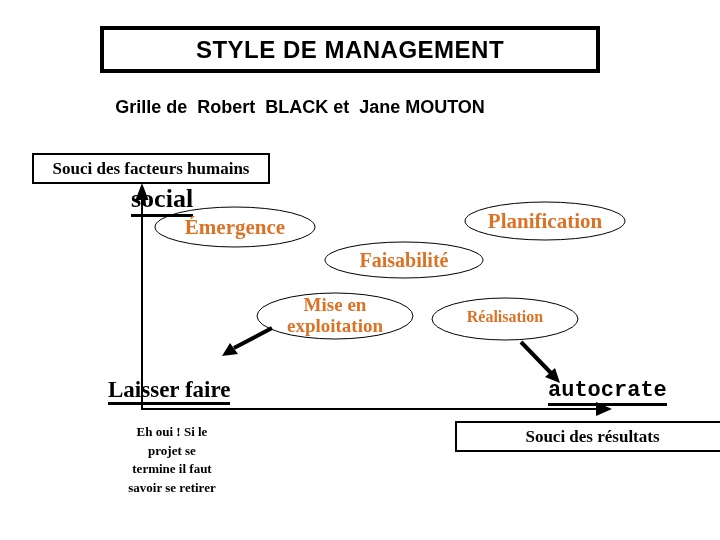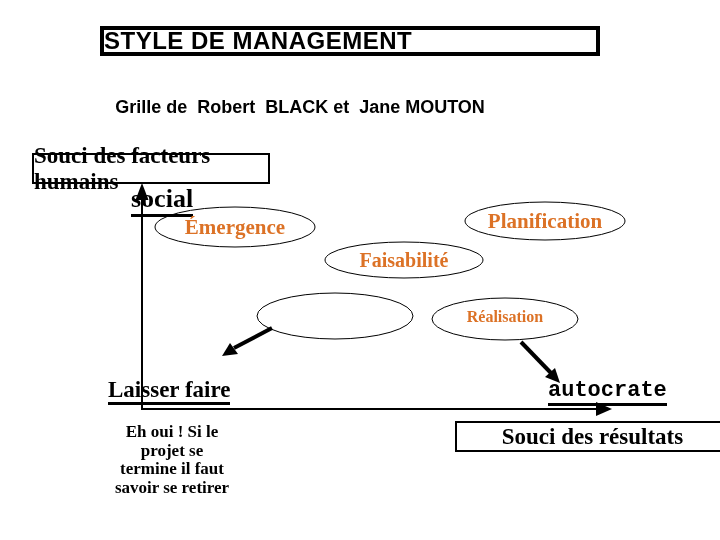--- a/index.html
+++ b/index.html
@@ -2,36 +2,36 @@
 <html style="--accent: #DC7226;"><head>
 <meta charset="utf-8">
 <style>
   html,body{margin:0;padding:0;background:#fff;}
   .slide{
     position:relative;width:720px;height:540px;background:#fff;
     font-family:"Liberation Serif",serif;color:#000;overflow:hidden;
   }
   .abs{position:absolute;}
   .title-box{
-    left:100px;top:26px;width:500px;height:30px;box-sizing:border-box;
-    border:4px solid #000;display:flex;align-items:center;
+    left:100px;top:26px;width:500px;height:47px;box-sizing:border-box;
+    border:4px solid #000;display:flex;align-items:center;justify-content:center;
   }
   .title-text{
     font-family:"Liberation Sans",sans-serif;font-weight:bold;font-size:24px;
     letter-spacing:0.5px;
   }
   .subtitle{
     left:0;top:97px;width:600px;text-align:center;
     font-family:"Liberation Sans",sans-serif;font-weight:bold;font-size:18px;
     white-space:pre;
   }
   .axis-box{
     box-sizing:border-box;border:2px solid #000;background:#fff;
     display:flex;align-items:center;justify-content:center;
-    font-weight:bold;font-size:23px;
+    font-weight:bold;font-size:17px;
   }
   .y-axis-box{left:32px;top:153px;width:238px;height:31px;}
   .x-axis-box{left:455px;top:421px;width:275px;height:31px;}
   .corner{
     font-weight:bold;display:inline-block;border-bottom:3px solid #000;
     line-height:1.1;
   }
   .social{left:131px;top:185px;font-size:26px;}
   .integrateur{left:483px;top:166px;font-size:23px;}
   .laisser{left:108px;top:377px;font-size:23px;}
@@ -40,21 +40,21 @@
     color:var(--accent,#DC7226);font-weight:bold;text-align:center;
     white-space:pre-line;
   }
   .emergence-label{left:155px;top:215px;width:160px;font-size:21px;}
   .planification-label{left:465px;top:209px;width:160px;font-size:21px;}
   .faisabilite-label{left:325px;top:249px;width:158px;font-size:20px;}
   .mise-label{left:258px;top:294px;width:154px;font-size:19px;line-height:21px;}
   .realisation-label{left:432px;top:308px;width:146px;font-size:16px;}
   .note{
     left:110px;top:423px;width:124px;text-align:center;
-    font-weight:bold;font-size:17px;line-height:18.5px;white-space:pre-line;
+    font-weight:bold;font-size:13px;line-height:18.5px;white-space:pre-line;
   }
   svg.diagram{left:0;top:0;width:720px;height:540px;}
 </style>
 </head>
 <body>
 
 <div class="slide">
 
   <svg class="diagram abs" viewBox="0 0 720 540" xmlns="http://www.w3.org/2000/svg">
 
@@ -87,20 +87,22 @@
     <span>Souci des facteurs humains</span>
   </div>
 
   <span class="abs corner social">social</span>
   <span class="abs corner laisser">Laisser faire</span>
   <span class="abs corner autocrate">autocrate</span>
 
   <div class="abs ellipse-label planification-label">Planification</div>
   <div class="abs ellipse-label emergence-label">Émergence</div>
   <div class="abs ellipse-label faisabilite-label">Faisabilité</div>
+  <div class="abs ellipse-label mise-label">Mise en
+exploitation</div>
   <div class="abs ellipse-label realisation-label">Réalisation</div>
 
   <div class="abs axis-box x-axis-box">
     <span>Souci des résultats</span>
   </div>
 
   <div class="abs note">Eh oui ! Si le
 projet se
 termine il faut
 savoir se retirer</div>

